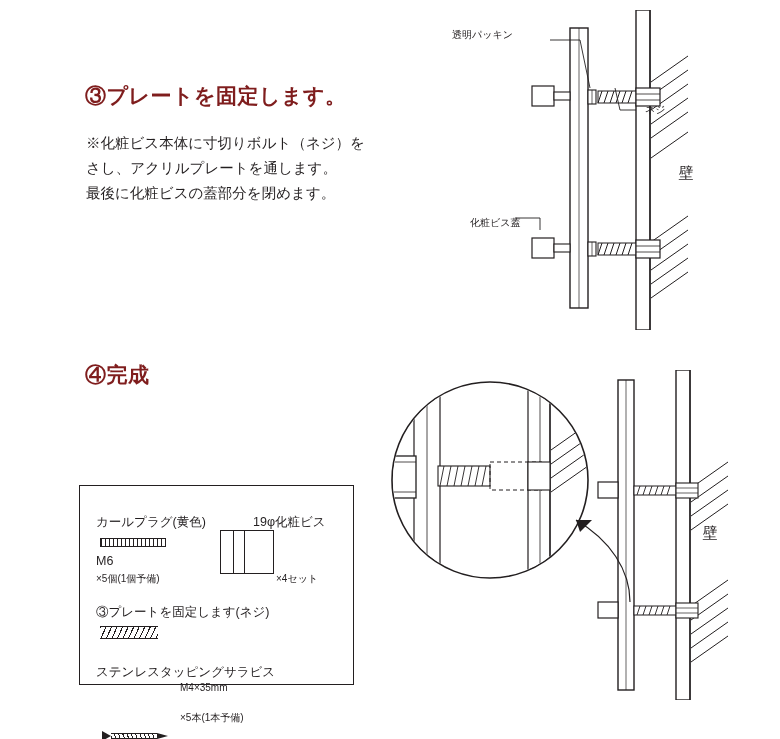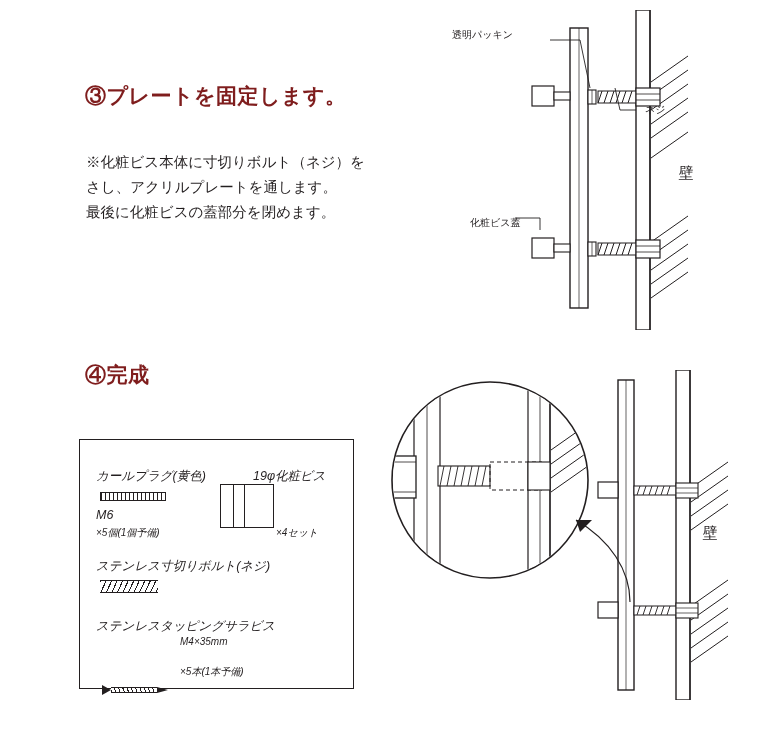--- a/index.html
+++ b/index.html
@@ -135,21 +135,21 @@
   }
   svg { display: block; }
 </style>
 </head>
 <body>
 
 <div id="page">
 
   <div class="abs step-heading" style="left:85px; top:82px;">③プレートを固定します。</div>
 
-  <div class="abs body-text" style="left:86px; top:131px; width:300px;margin-top:19px;">※化粧ビス本体に寸切りボルト（ネジ）を
+  <div class="abs body-text" style="left:86px; top:131px; width:300px;">※化粧ビス本体に寸切りボルト（ネジ）を
 さし、アクリルプレートを通します。
 最後に化粧ビスの蓋部分を閉めます。</div>
 
   <div class="abs" style="left:440px; top:10px;">
     <svg width="330" height="320" viewBox="0 0 330 320">
 
       <rect x="130" y="18" width="18" height="280" fill="#ffffff" stroke="#231f20" stroke-width="1.4"></rect>
       <line x1="139" y1="18" x2="139" y2="298" stroke="#231f20" stroke-width="0.7"></line>
 
       <rect x="196" y="0" width="14" height="320" fill="#ffffff" stroke="#231f20" stroke-width="1.4"></rect>
@@ -213,33 +213,33 @@
   </div>
 
   <div class="abs callout" style="left:452px; top:28px;">透明パッキン</div>
   <div class="abs callout" style="left:645px; top:103px;">ネジ</div>
   <div class="abs callout" style="left:470px; top:216px;">化粧ビス蓋</div>
   <div class="abs vert-label" style="left:676px; top:152px;">壁</div>
 
   <div class="abs step-heading" style="left:85px; top:361px;">④完成</div>
 
 
-  <div class="abs parts-box" style="left:79px; top:439px; width:275px; height:250px;font-style:italic;">
+  <div class="abs parts-box" style="left:79px; top:485px; width:275px; height:200px;">
 
     <div class="abs parts-label" style="left:16px; top:28px;">カールプラグ(黄色)</div>
     <div class="abs parts-label" style="left:138px; top:28px;margin-left:35px;">19φ化粧ビス</div>
 
     <div class="abs plug" style="left:20px; top:52px;"></div>
     <div class="abs cap" style="left:140px; top:44px;"></div>
 
     <div class="abs parts-label" style="left:16px; top:68px;">M6</div>
     <div class="abs parts-label small" style="left:16px; top:86px;">×5個(1個予備)</div>
     <div class="abs parts-label small" style="left:196px; top:86px;">×4セット</div>
 
-    <div class="abs parts-label" style="left:16px; top:118px;">ステンレス寸切りボルト(ネジ)</div>
+    <div class="abs parts-label" style="left:16px; top:118px;">③プレートを固定します(ネジ)</div>
     <div class="abs bolt" style="left:20px; top:140px;"></div>
 
     <div class="abs parts-label" style="left:16px; top:178px;">ステンレスタッピングサラビス</div>
     <div class="abs screw-wrap" style="left:22px; top:200px;">
       <span class="screw-head"></span>
       <span class="screw-shaft"></span>
       <span class="screw-tip"></span>
     </div>
     <div class="abs parts-label small" style="left:100px; top:196px;">M4×35mm</div>
     <div class="abs parts-label small" style="left:100px; top:213px;margin-top:12px;">×5本(1本予備)</div>

